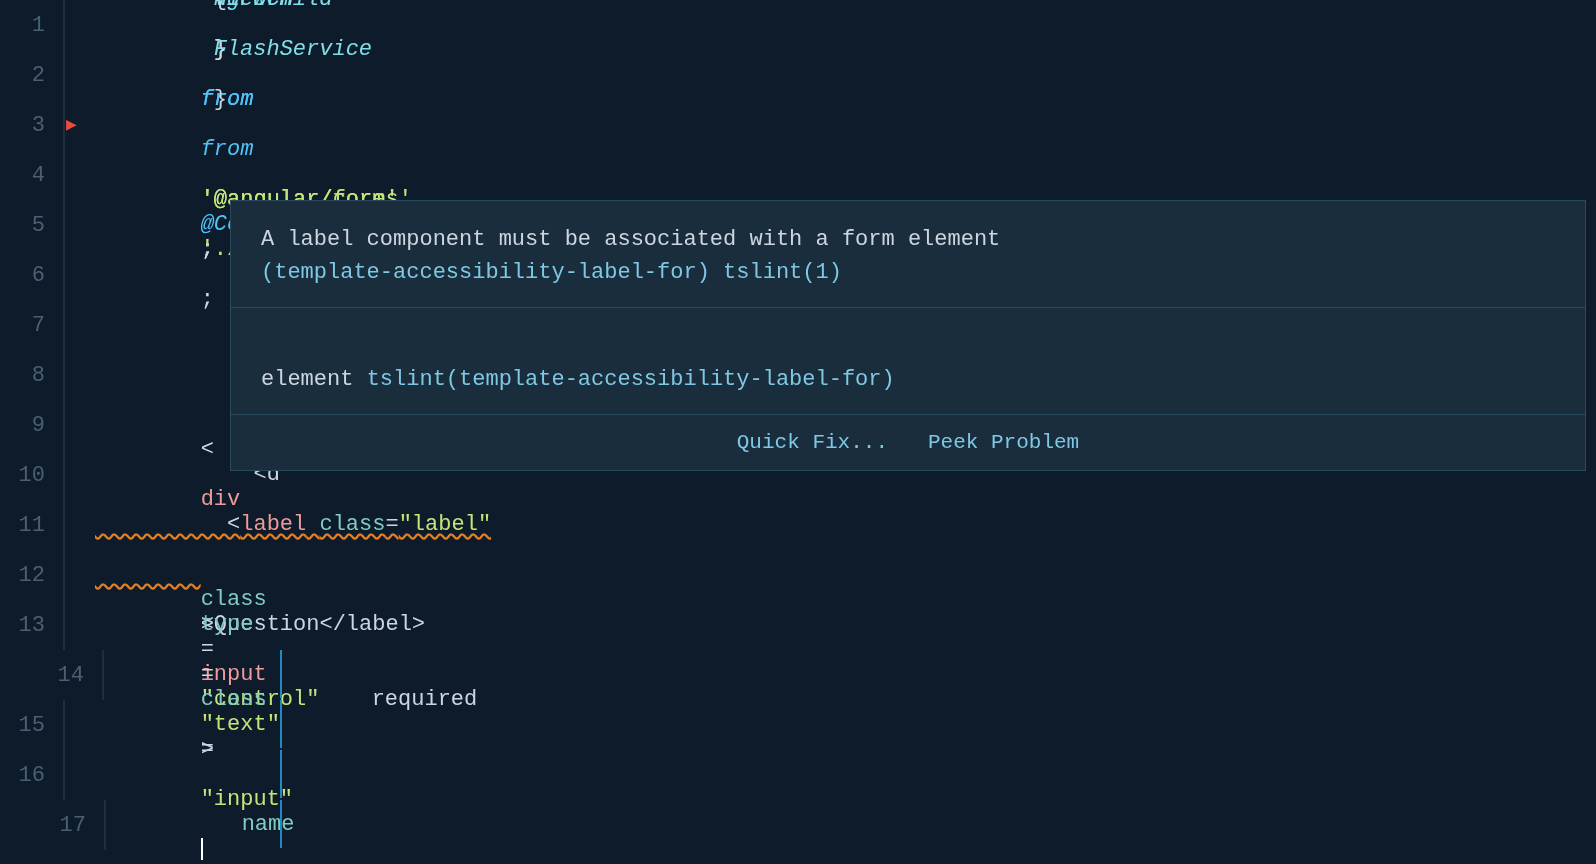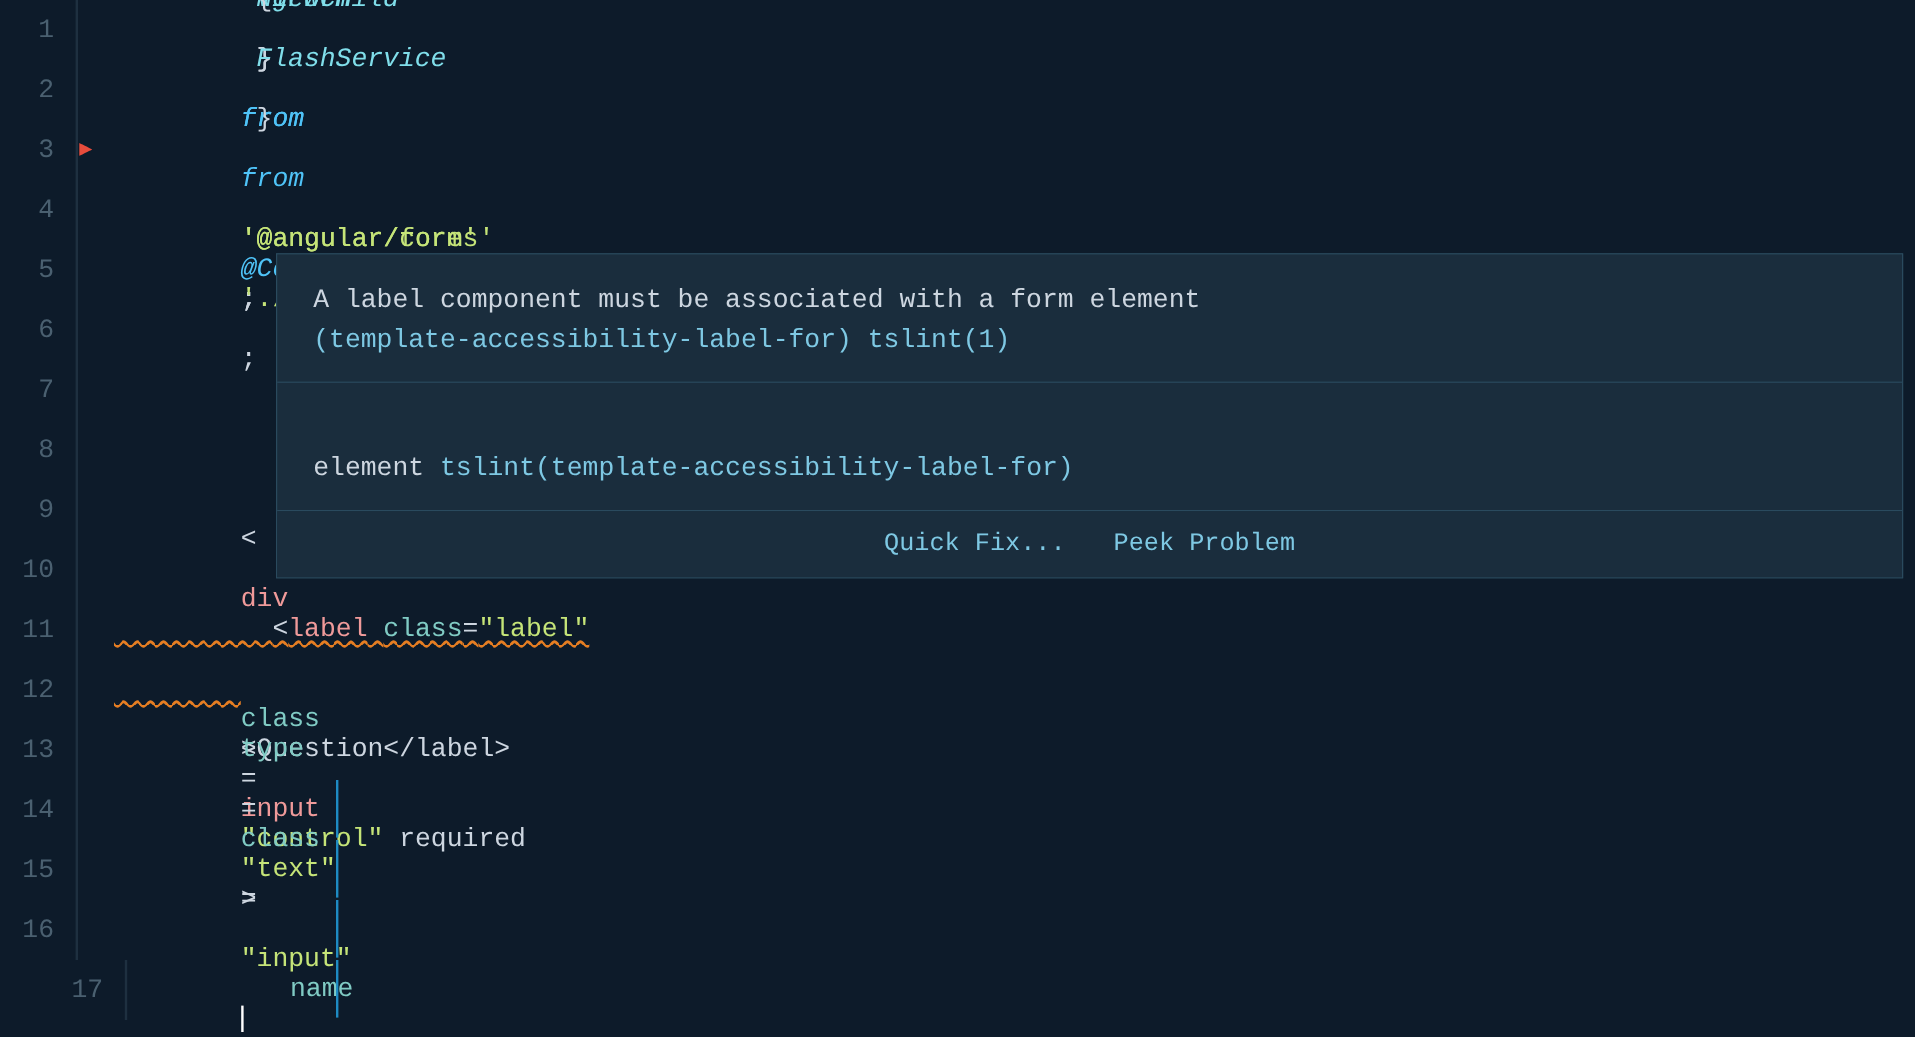--- a/index.html
+++ b/index.html
@@ -91,21 +91,20 @@
 
     
     .tooltip-popup {
       position: absolute;
       top: 200px;
       left: 230px;
       right: 10px;
       background-color: #1a2d3d;
       border: 1px solid #2a4a5e;
       z-index: 100;
-      margin-top: 11px;
     }
 
     .tooltip-message {
       padding: 22px 30px 18px 30px;
       color: #cdd6e0;
       font-family: 'Consolas', 'Courier New', monospace;
       font-size: 22px;
       line-height: 1.5;
       border-bottom: 1px solid #2a4a5e;
     }
@@ -289,21 +288,21 @@
 
     <div class="line">
       <div class="line-number">13</div>
       <div class="line-content" style="position:relative;">
         <span class="plain">        </span>
         <span class="tag-bracket">&lt;</span>
         <span class="tag-name">input</span>
       </div>
     </div>
 
-    <div class="line" style="position:relative;">
+    <div class="line" style="position:relative;padding-left:39px;">
       <div class="line-number">14</div>
       <div class="line-content">
         <span style="display:inline-block;width:2px;height:48px;background:#1e8bc3;vertical-align:middle;margin-right:8px;position:absolute;left:280px;top:0;"></span>
         <span class="plain">          required</span>
       </div>
     </div>
 
     <div class="line" style="position:relative;">
       <div class="line-number">15</div>
       <div class="line-content">

